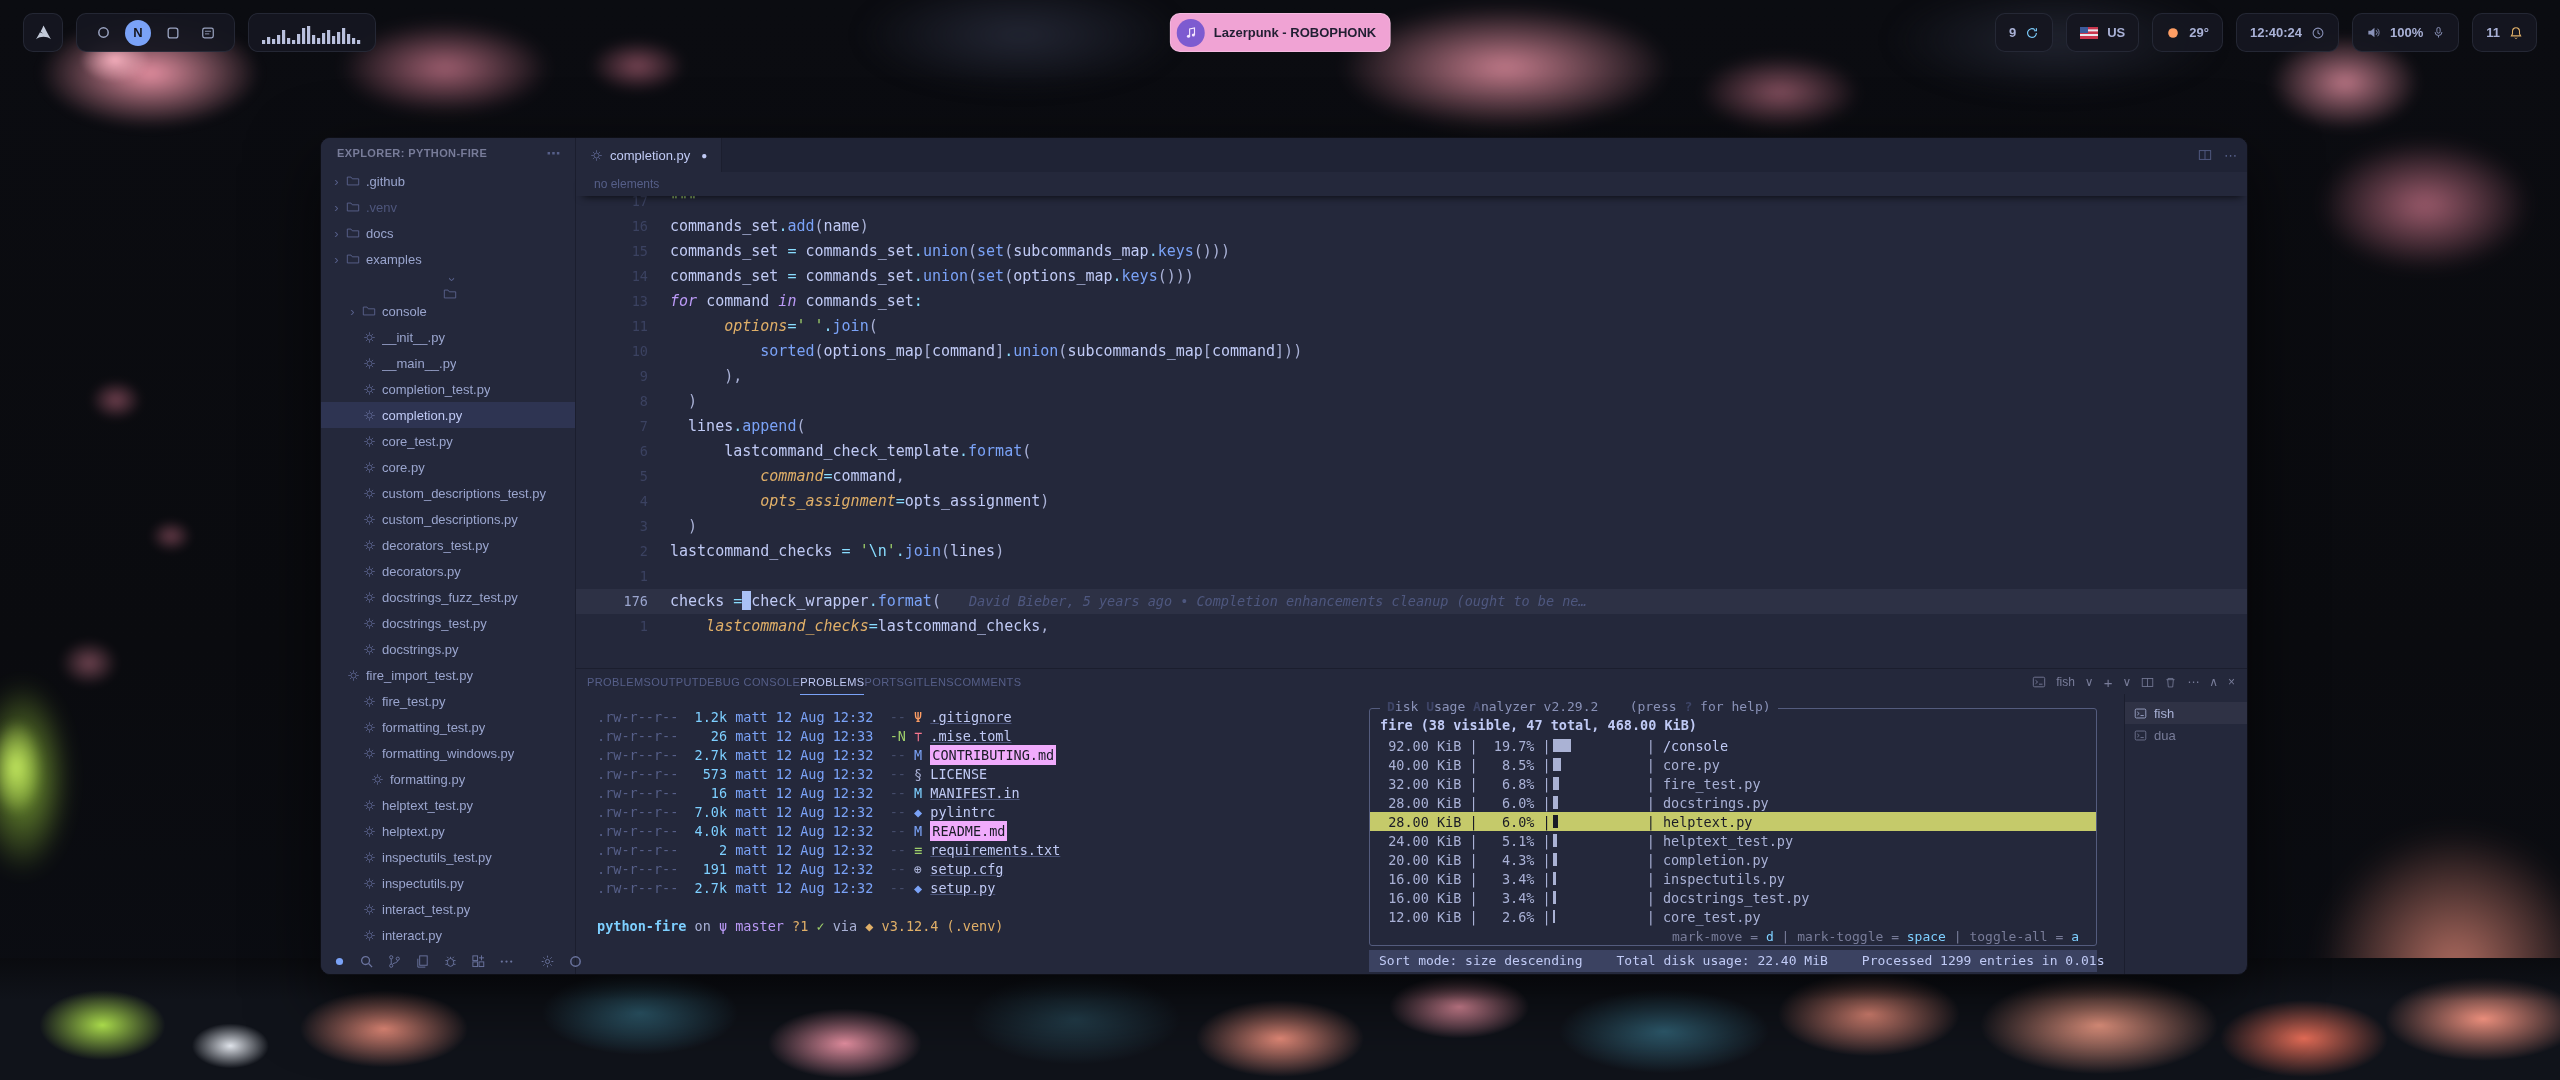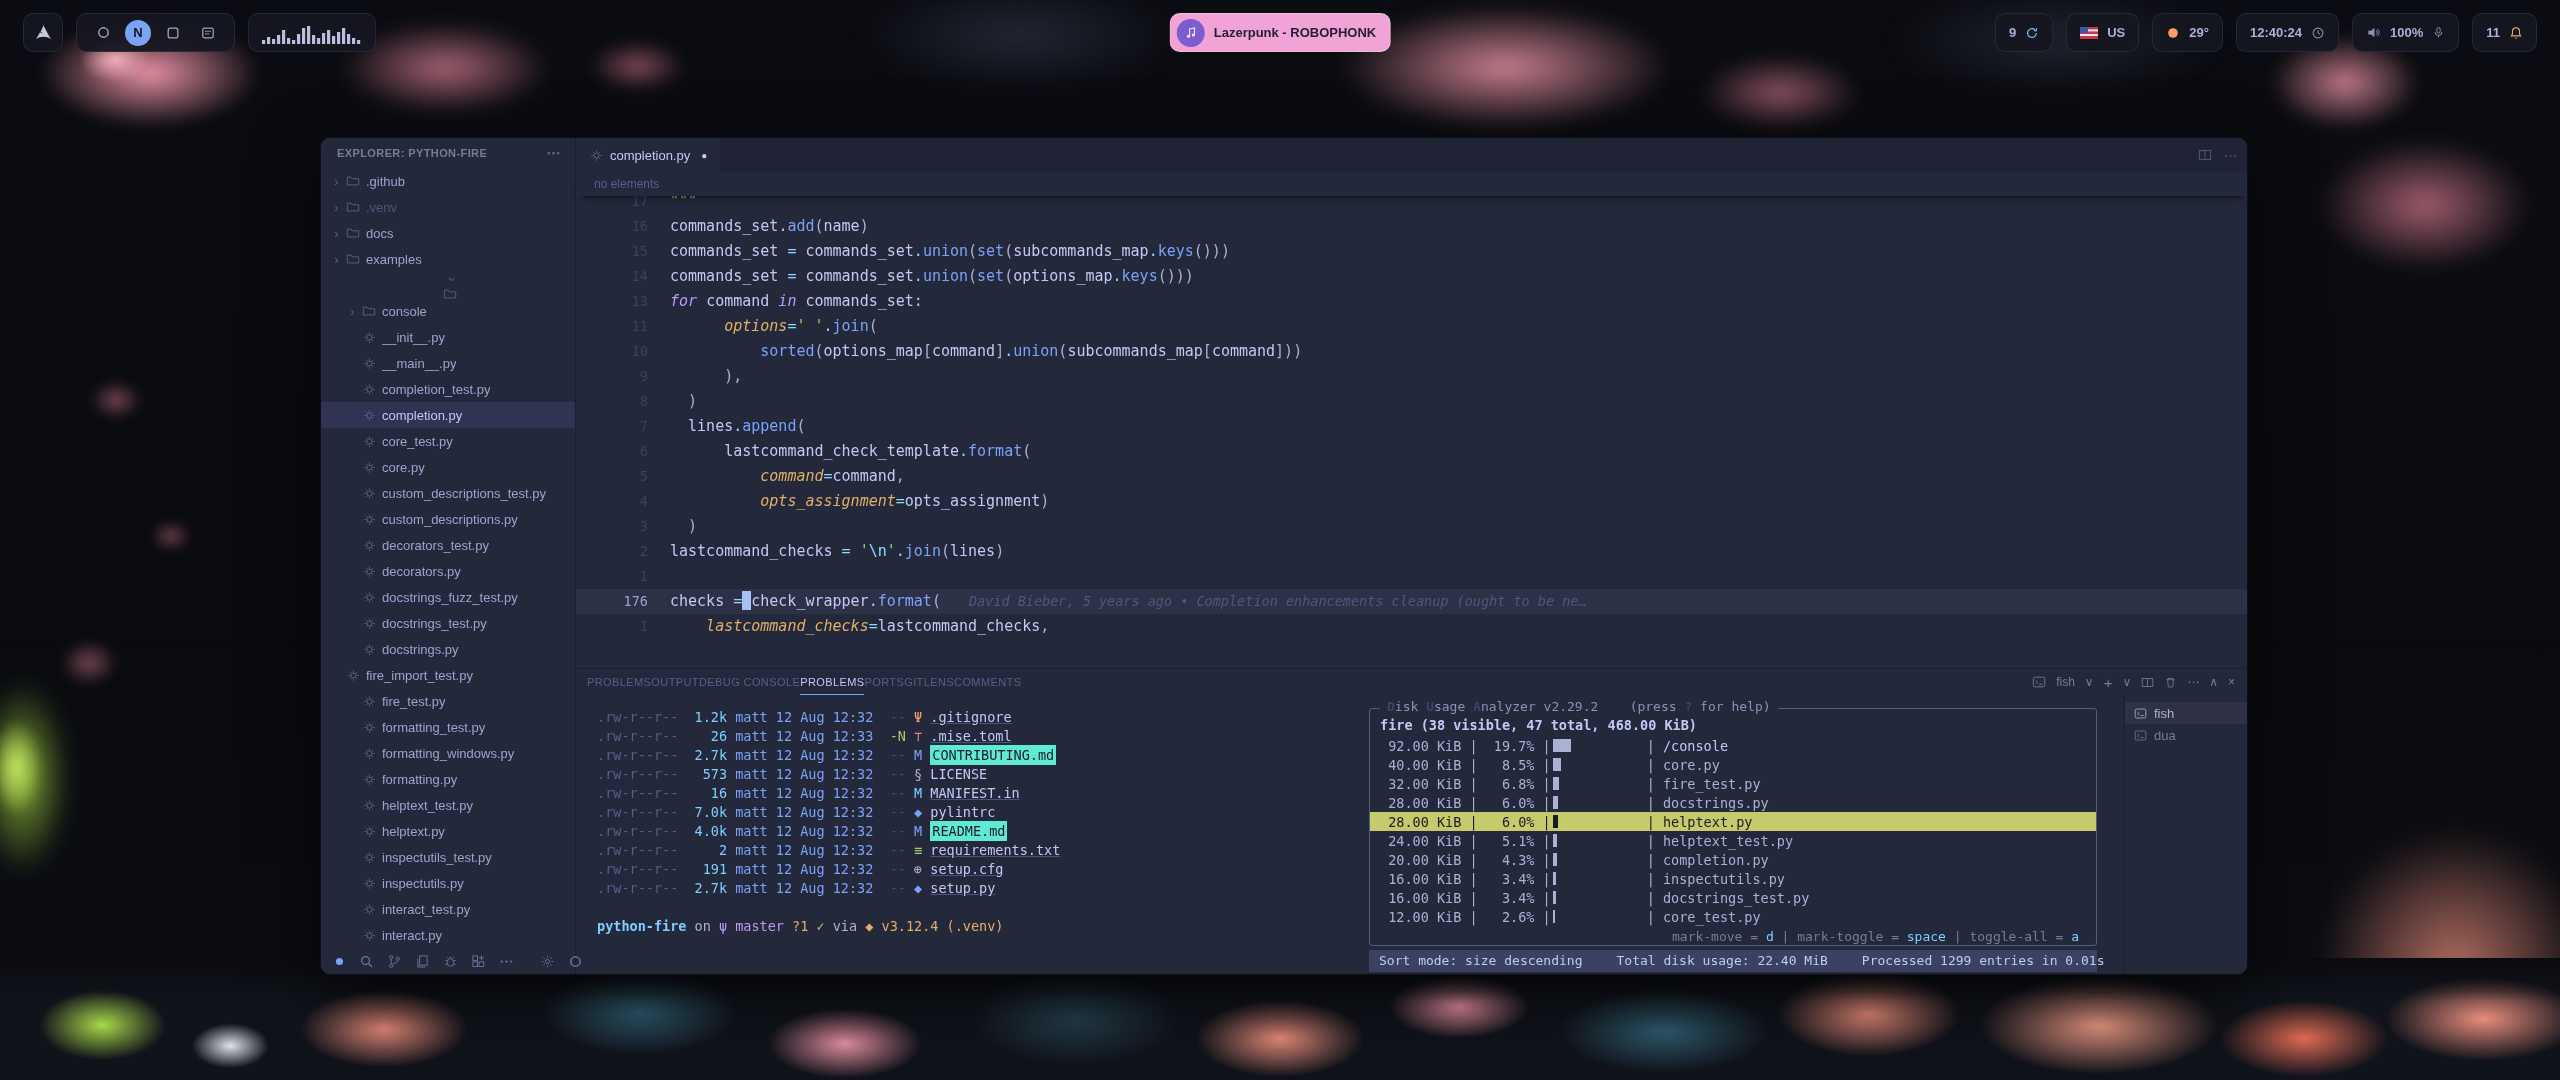--- a/index.html
+++ b/index.html
@@ -93,21 +93,21 @@
   .ptab.active{color:#c0caf5;box-shadow:inset 0 -1px 0 #7aa2f7}
   #pctrl{position:absolute;right:14px;top:0;height:26px;display:flex;align-items:center;gap:10px;color:#787c99;font-size:12px}
   #pctrl .sym{font-size:12px;line-height:1}
 
   #term-region{position:absolute;left:0;top:556px;width:100%;height:282px;font-family:"DejaVu Sans Mono",monospace;font-size:13.5px}
   #term-left{position:absolute;left:21px;top:14px;width:740px}
   .tline{height:19px;line-height:19px;white-space:pre}
   .t-perm{color:#565f89}.t-size{color:#7dcfff}.t-user{color:#7aa2f7}.t-date{color:#7aa2f7}
   .t-git{color:#444b6a}.t-git.t-gitn{color:#9ece6a}
   .t-name{color:#c0caf5}.t-name.ul{text-decoration:underline;text-decoration-color:#4a5378}
-  .t-name.chip{background:#5eead4;color:#1a1b26;text-decoration:none;padding:2px 2px}
+  .t-name.chip{background:#f0abfc;color:#1a1b26;text-decoration:none;padding:2px 2px}
   .ti-git{color:#ff9e64}.ti-toml{color:#f7768e}.ti-md{color:#7aa2f7}.ti-license{color:#a9b1d6}
   .ti-manifest{color:#7dcfff}.ti-warn{color:#e0af68}.ti-py{color:#7aa2f7}.ti-txt{color:#9ece6a}.ti-cfg{color:#a9b1d6}
   .p-dir{color:#7dcfff;font-weight:bold}.p-fg{color:#a9b1d6}.p-branch{color:#bb9af7}
   .p-stat{color:#e0af68}.p-ok{color:#9ece6a}.p-py{color:#e0af68}
 
   
   #dua-wrap{position:absolute;left:793px;top:6px;width:728px;height:272px}
   #dua-box{position:absolute;left:0;top:8px;width:100%;height:238px;border:1px solid #545c7e;border-radius:3px;background:#24283b}
   #dua-title{position:absolute;left:10px;top:-10px;background:#24283b;padding:0 7px;font-size:13px;white-space:pre}
   #dua-title .t{color:#8a92b8}#dua-title .key{color:#3d4466;font-weight:bold}
@@ -518,21 +518,21 @@
           <div class="trow" style="padding-left: 24px;">
             <span class="chev"></span>
             <span class="ficn">
               <svg viewBox="0 0 16 16" width="13" height="13">
                 <circle cx="8" cy="8" r="3" fill="none" stroke="currentColor"></circle>
                 <path d="M8 1.5v3M8 11.5v3M1.5 8h3M11.5 8h3M3.6 3.6l2 2M10.4 10.4l2 2M12.4 3.6l-2 2M5.6 10.4l-2 2" stroke="currentColor"></path>
               </svg>
             </span>
             <span class="tlabel">formatting_windows.py</span>
           </div>
-          <div class="trow" style="padding-left: 24px;">
+          <div class="trow" style="padding-left: 32px;">
             <span class="chev"></span>
             <span class="ficn">
               <svg viewBox="0 0 16 16" width="13" height="13">
                 <circle cx="8" cy="8" r="3" fill="none" stroke="currentColor"></circle>
                 <path d="M8 1.5v3M8 11.5v3M1.5 8h3M11.5 8h3M3.6 3.6l2 2M10.4 10.4l2 2M12.4 3.6l-2 2M5.6 10.4l-2 2" stroke="currentColor"></path>
               </svg>
             </span>
             <span class="tlabel">formatting.py</span>
           </div>
           <div class="trow" style="padding-left: 24px;">

